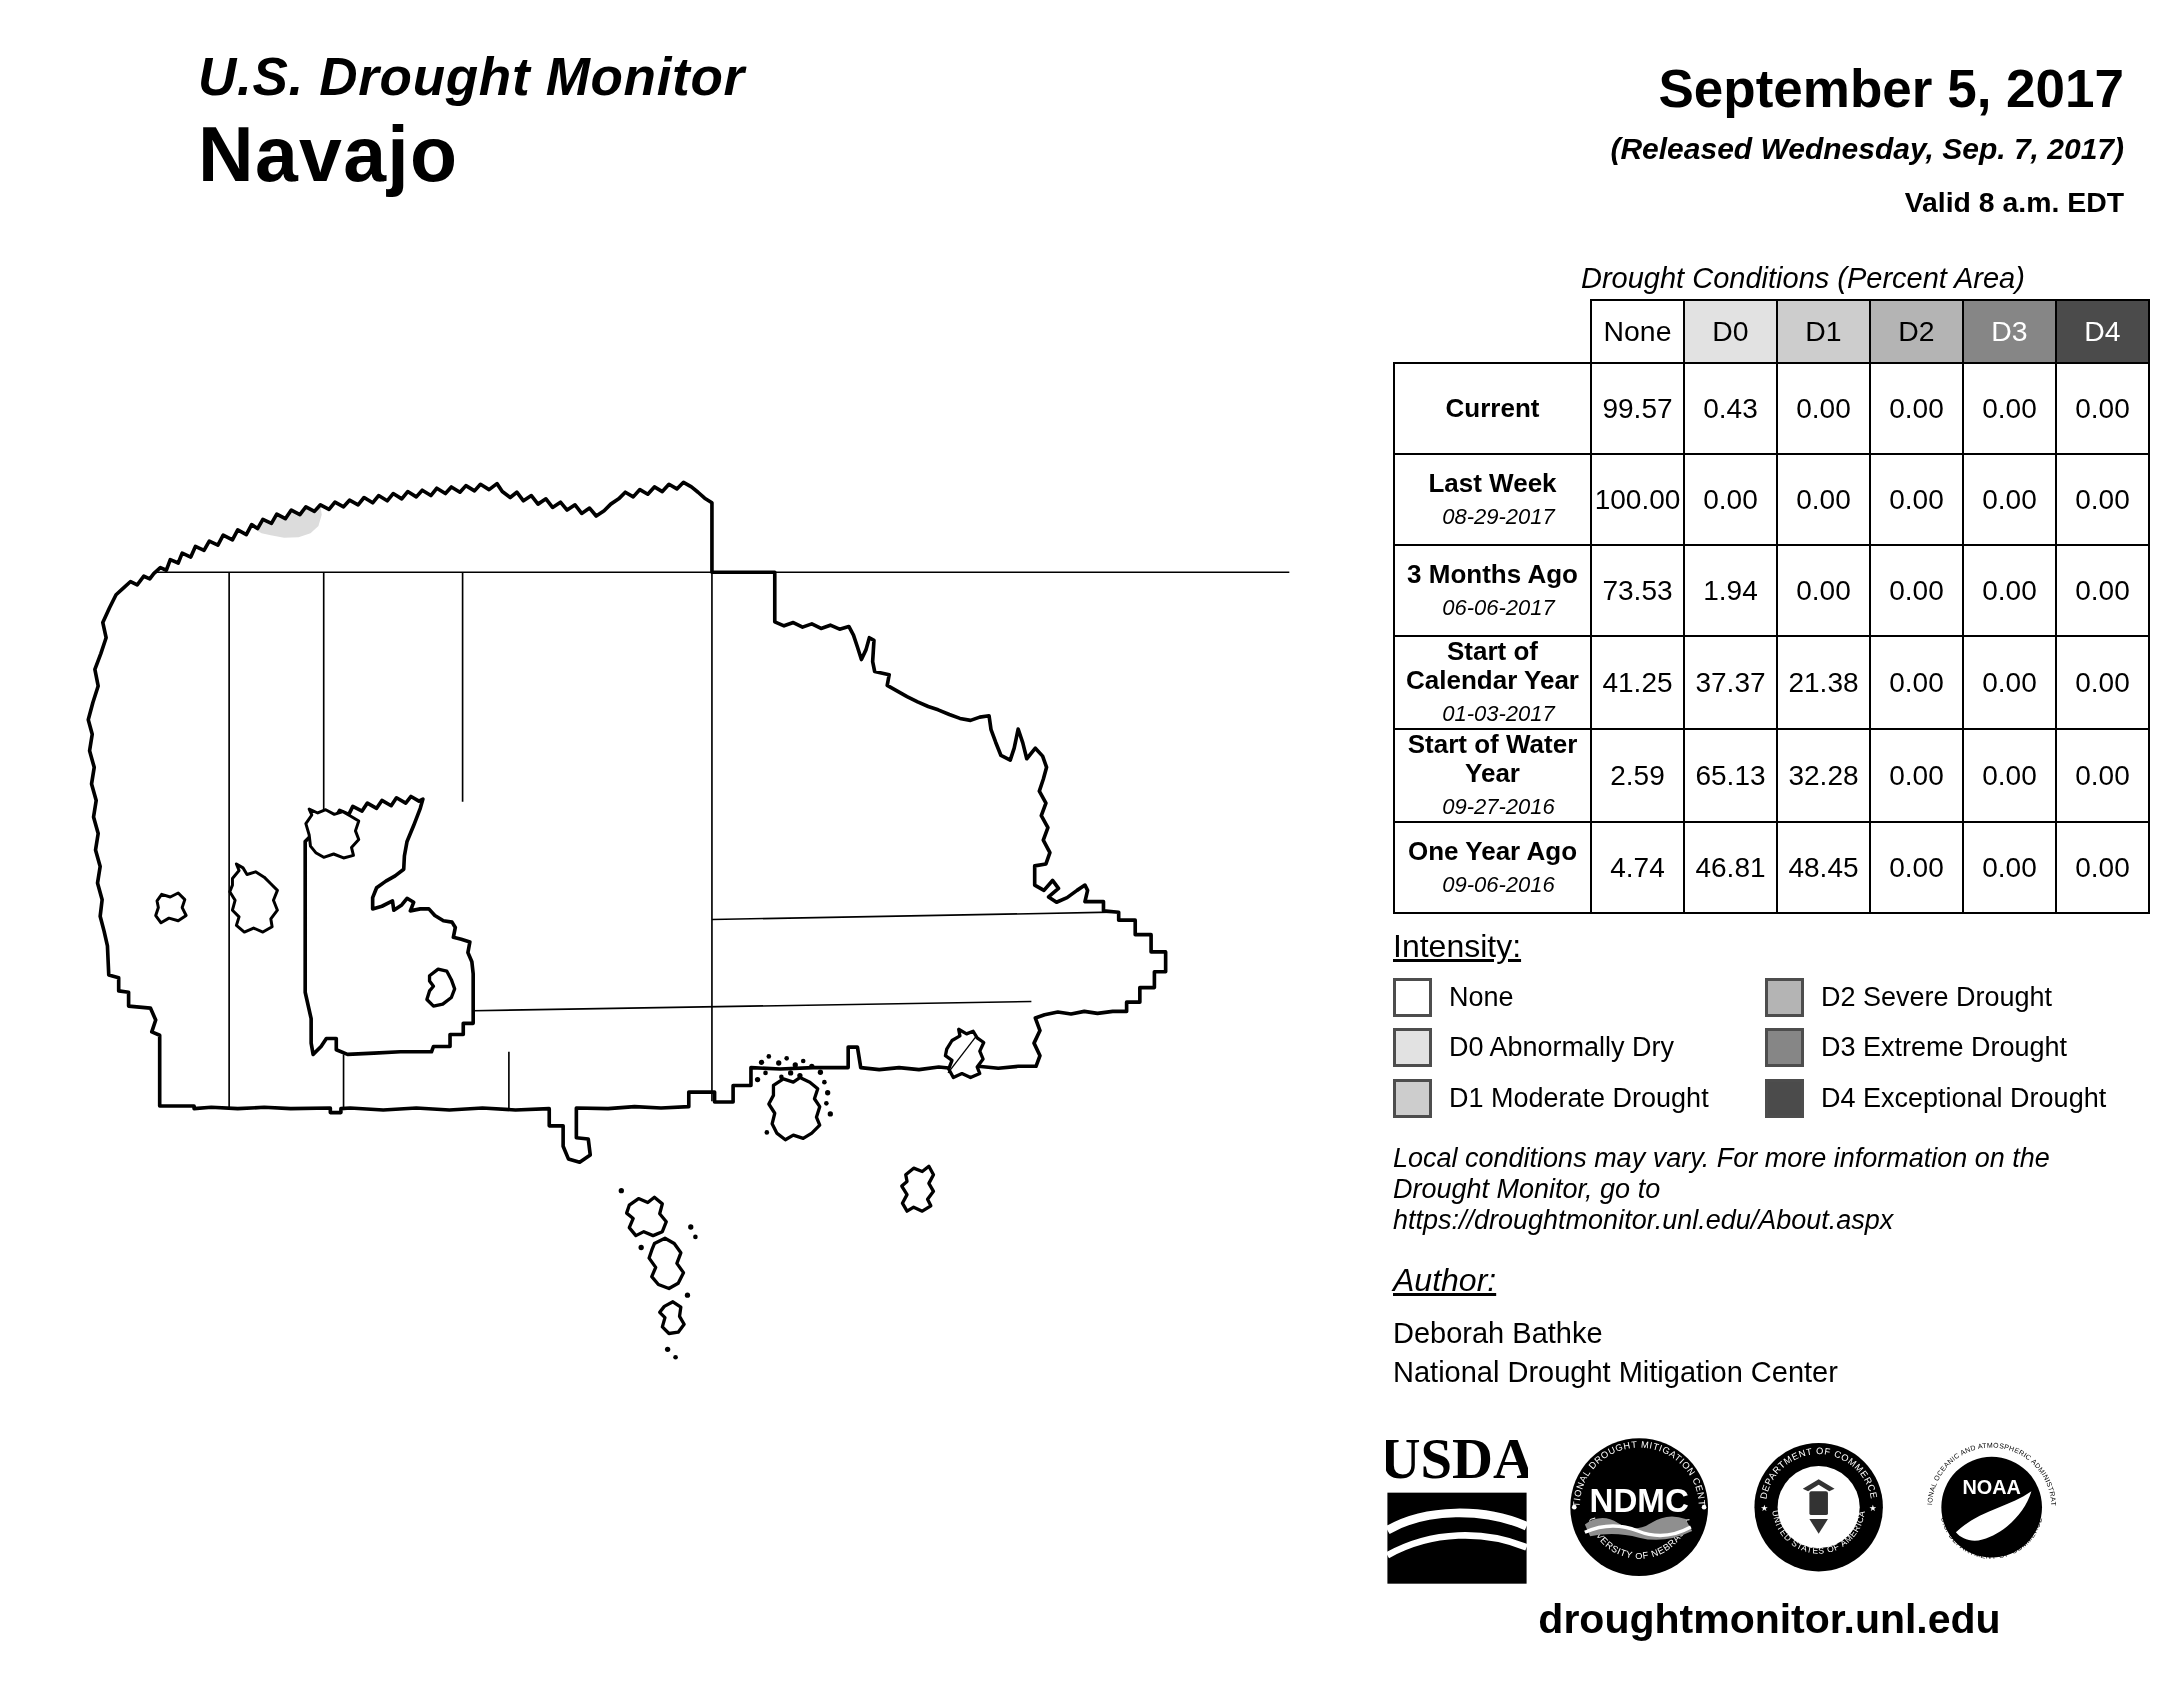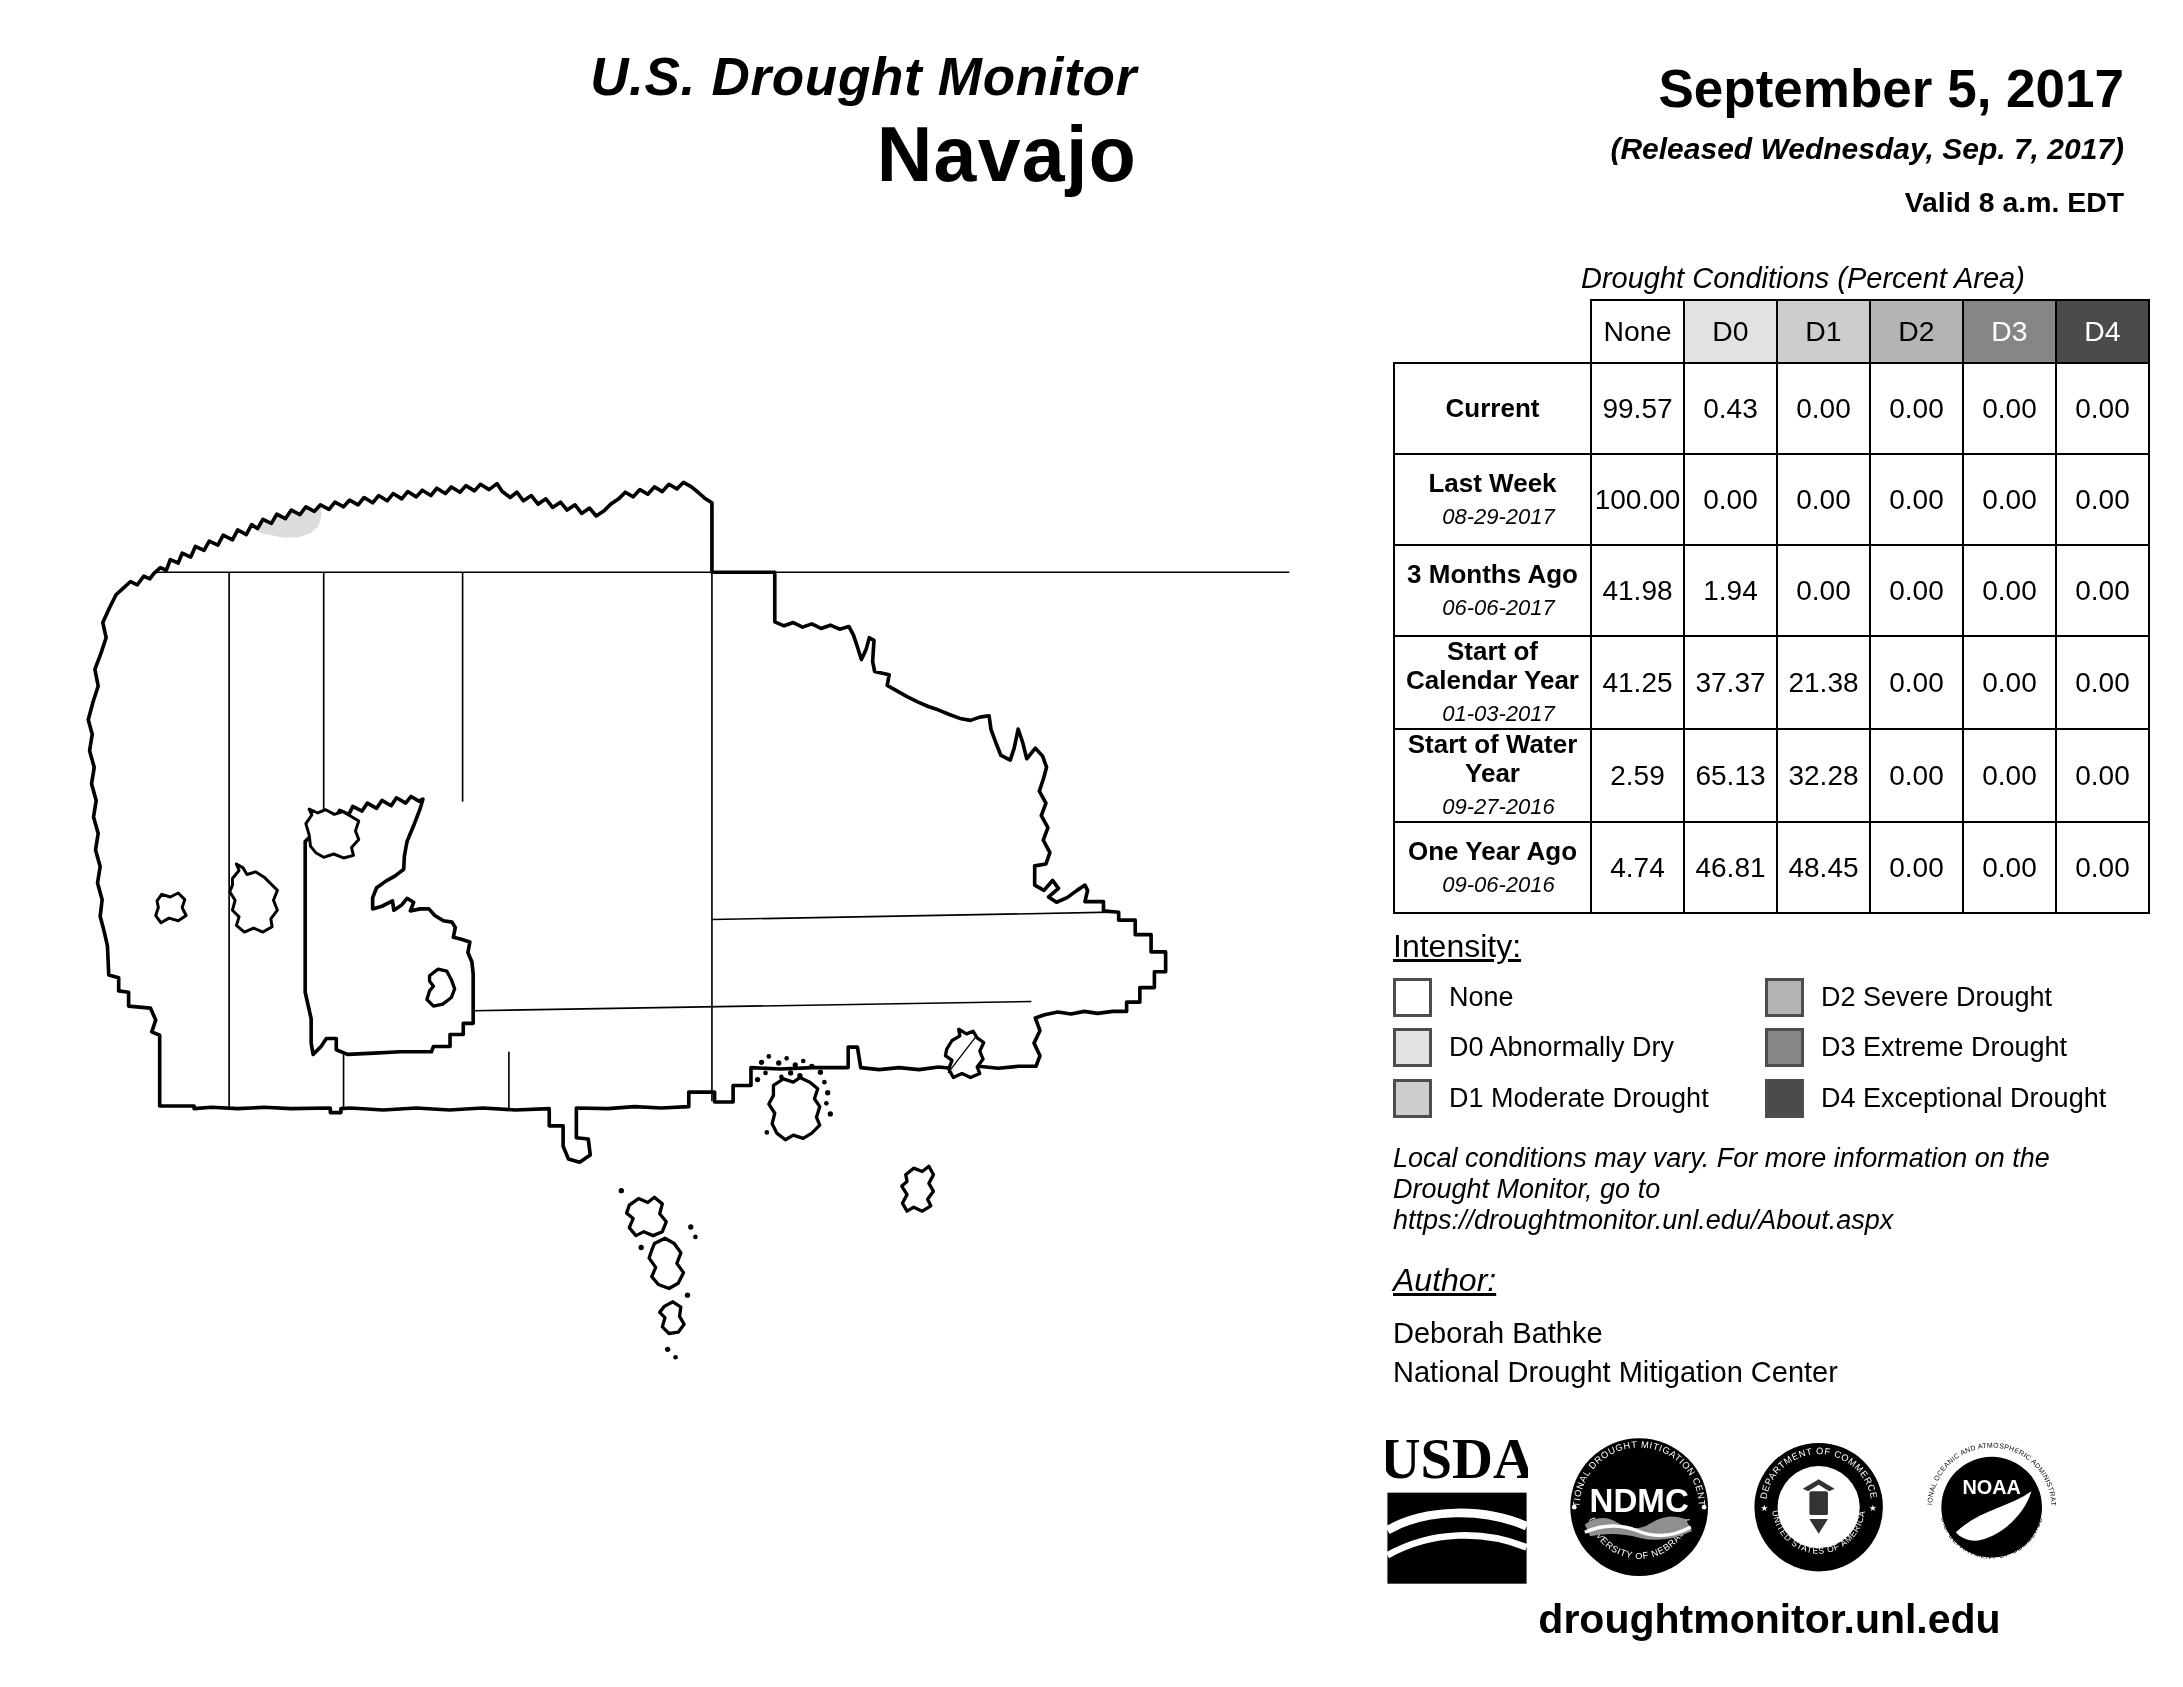--- a/index.html
+++ b/index.html
@@ -1,20 +1,20 @@
 <!DOCTYPE html>
 <html style="font-size:10.6px"><head>
 <meta charset="utf-8">
 <style>
   html,body{margin:0;padding:0;background:#fff;}
   body{width:2183px;height:1687px;position:relative;font-family:"Liberation Sans",sans-serif;color:#000;overflow:hidden;}
   .abs{position:absolute;}
 
   
-  .brand{left:198px;top:46px;width:939px;text-align:right;}
+  .brand{left:198px;top:46px;width:939px;text-align:left;}
   .brand .t1{font-size:53px;font-weight:bold;font-style:italic;letter-spacing:0.7px;}
   .brand .t2{font-size:77px;font-weight:bold;margin-top:3px;letter-spacing:1.3px;}
   .datebox{left:1416px;top:58px;width:708px;text-align:right;}
   .datebox .d1{font-size:53px;font-weight:bold;}
   .datebox .d2{font-size:30px;font-weight:bold;font-style:italic;margin-top:13.2px;}
   .datebox .d3{font-size:28.4px;font-weight:bold;margin-top:20px;}
 
   
   .tbl-title{left:1581px;top:262px;width:556px;text-align:left;font-size:29px;font-style:italic;}
   table.dm{left:1393px;top:299px;position:absolute;border-collapse:collapse;}
@@ -255,21 +255,21 @@
     <td class="val">0.00</td>
     <td class="val">0.00</td>
     <td class="val">0.00</td>
     <td class="val">0.00</td>
   </tr>
   <tr>
     <td class="lbl">
           <div>3 Months Ago</div>
           <div class="dt">06-06-2017</div>
         </td>
-    <td class="val">41.98</td>
+    <td class="val">73.53</td>
     <td class="val">1.94</td>
     <td class="val">0.00</td>
     <td class="val">0.00</td>
     <td class="val">0.00</td>
     <td class="val">0.00</td>
   </tr>
   <tr>
     <td class="lbl">
           <div>Start of Calendar Year</div>
           <div class="dt">01-03-2017</div>

